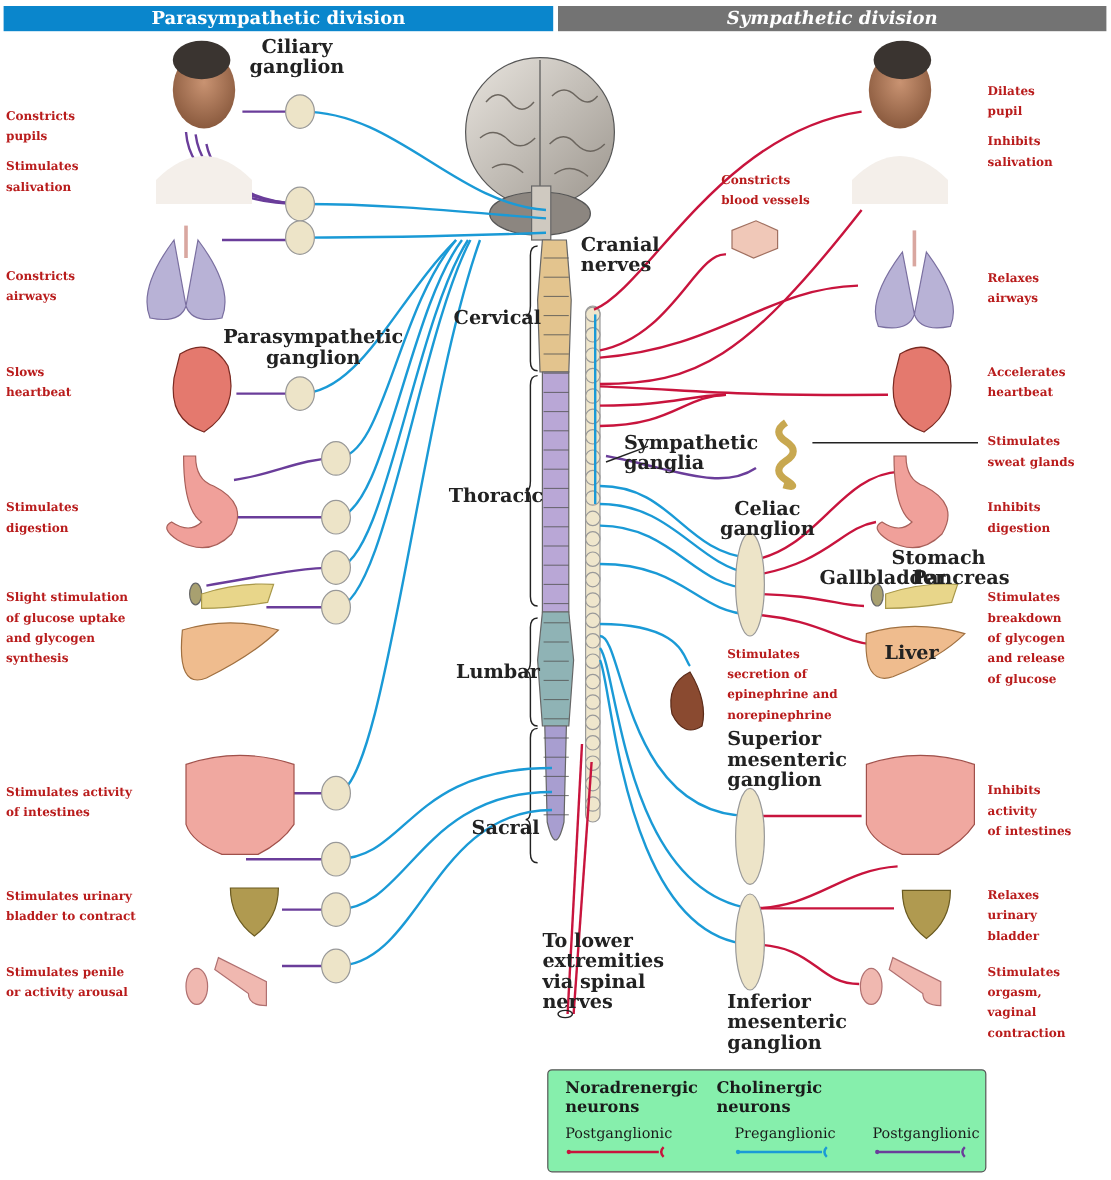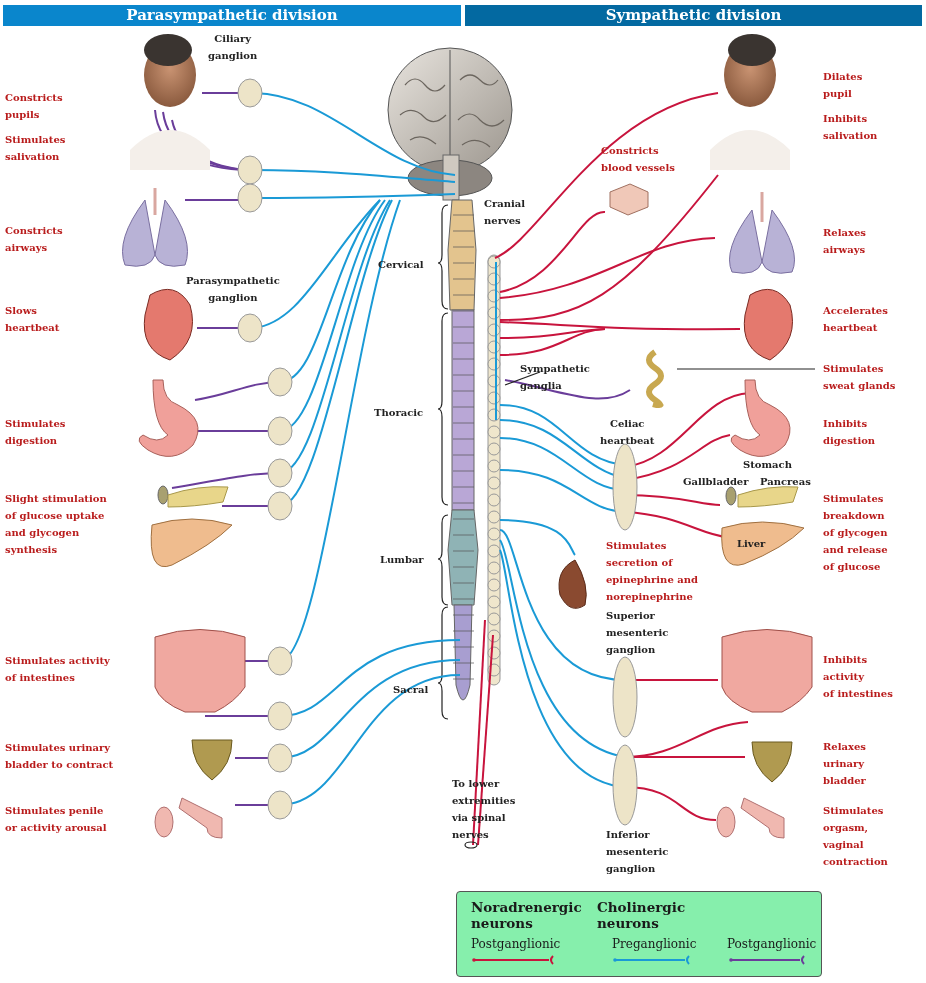--- a/index.html
+++ b/index.html
@@ -1,23 +1,23 @@
 <!DOCTYPE html>
 <html><head>
 <meta charset="utf-8">
 <style>
   html, body { margin:0; padding:0; background:#ffffff; }
   body { width:926px; height:983px; position:relative; overflow:hidden;
          font-family:"DejaVu Serif","Liberation Serif",serif; color:#1a1a1a; }
   .hdr { position:absolute; top:5px; height:21px; color:#fff; font-weight:bold;
          font-size:15px; text-align:center; line-height:21px; }
   .hdr.para { left:3px; width:458px; background:#0a86cc; }
-  .hdr.symp { left:465px; width:457px; background:#0369a1; }
+  .hdr.symp { left:465px; width:457px; background:#737373;font-style:italic; }
   .lbl { position:absolute; font-size:10px; line-height:17px; font-weight:bold; white-space:pre; color:#b91c1c; }
-  .anno { position:absolute; font-size:10px; line-height:17px; white-space:pre; color:#222; font-weight:bold; text-align:center; }
+  .anno { position:absolute; font-size:16px; line-height:17px; white-space:pre; color:#222; font-weight:bold; text-align:center; }
   svg#art { position:absolute; left:0; top:0; }
   .legend { position:absolute; left:456px; top:891px; width:364px; height:84px;
             border:1px solid #555; border-radius:4px; background:#86efac; }
   .legend .t { position:absolute; font-size:13.5px; line-height:16px; font-weight:bold; white-space:pre; }
   .legend .s { position:absolute; font-size:12px; line-height:16px; white-space:pre; }
 </style>
 </head>
 <body>
 
 <div class="hdr para">Parasympathetic division</div>
@@ -326,21 +326,21 @@
 ganglion</div>
 <div class="anno" style="left:484px;top:195px;text-align:left;">Cranial
 nerves</div>
 <div class="anno" style="left:378px;top:256px;">Cervical</div>
 <div class="anno" style="left:374px;top:404px;">Thoracic</div>
 <div class="anno" style="left:380px;top:551px;">Lumbar</div>
 <div class="anno" style="left:393px;top:681px;">Sacral</div>
 <div class="anno" style="left:520px;top:360px;text-align:left;">Sympathetic
 ganglia</div>
 <div class="anno" style="left:600px;top:415px;">Celiac
-heartbeat</div>
+ganglion</div>
 <div class="anno" style="left:743px;top:456px;">Stomach</div>
 <div class="anno" style="left:683px;top:473px;">Gallbladder</div>
 <div class="anno" style="left:760px;top:473px;">Pancreas</div>
 <div class="anno" style="left:737px;top:535px;">Liver</div>
 <div class="anno" style="left:606px;top:607px;text-align:left;">Superior
 mesenteric
 ganglion</div>
 <div class="anno" style="left:606px;top:826px;text-align:left;">Inferior
 mesenteric
 ganglion</div>

